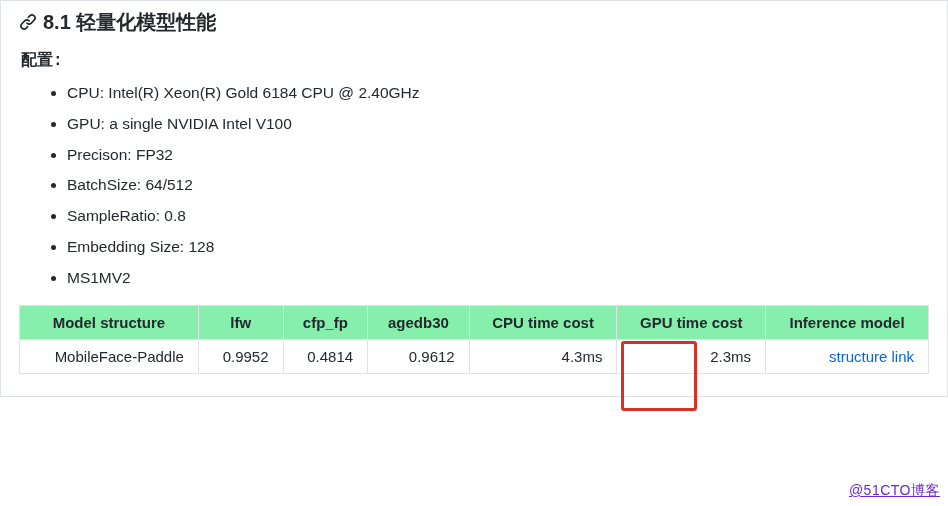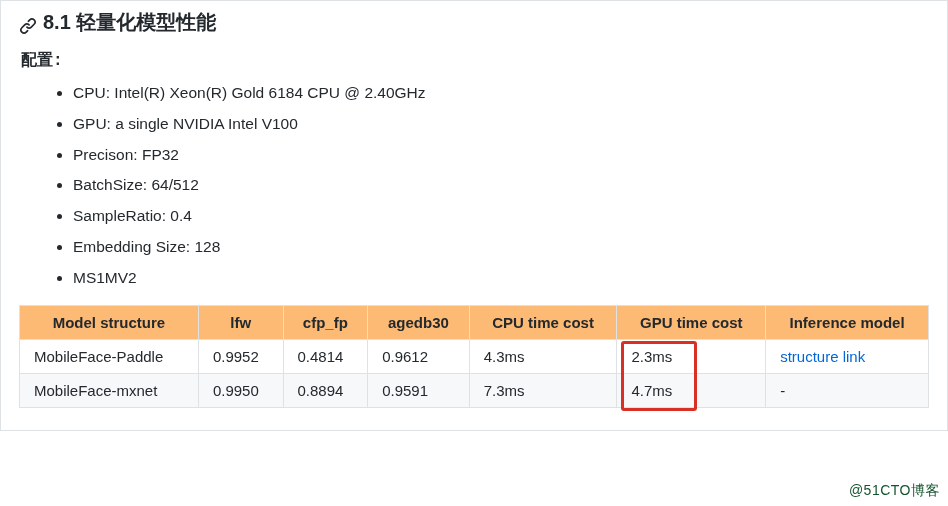--- a/index.html
+++ b/index.html
@@ -17,58 +17,58 @@
   }
   .content {
     padding: 4px 18px 10px 18px;
     border: 1px solid #dfe2e5;
   }
   h3.section-title {
     font-size: 20px;
     font-weight: 700;
     margin: 4px 0 14px 0;
     display: flex;
-    align-items: flex-end;
+    align-items: flex-start;
     gap: 6px;
   }
   .link-icon svg {
     width: 18px;
     height: 18px;
     fill: #24292e;
     vertical-align: middle;
   }
   .config-label {
     font-weight: 700;
     font-size: 16px;
     margin: 0 0 10px 2px;
     font-family: Liberation Mono, monospace;
   }
   ul.config-list, ul.note-list {
     margin: 0 0 14px 0;
     padding-left: 42px;
   }
   ul.config-list li, ul.note-list li {
-    margin: 6px 12px;
+    margin: 6px 6px;
     line-height: 1.6;
     font-size: 15.5px;
   }
   table.perf {
     border-collapse: collapse;
     width: 100%;
     margin: 6px 0 12px 0;
     font-size: 15px;
   }
   table.perf th, table.perf td {
     border: 1px solid #dfe2e5;
     padding: 8px 14px;
-    text-align: left;
+    text-align: right;
     vertical-align: middle;
   }
   table.perf th {
-    background: #fdba74;
+    background: #86efac;
     font-weight: 700;
     text-align: center;
   }
   table.perf tbody tr:nth-child(even) td {
     background: #f6f8fa;
   }
   .highlight-box {
     position: absolute;
     border: 3px solid #d93025;
     border-radius: 3px;
@@ -82,24 +82,25 @@
     height: 72px;
   }
   a.dl {
     color: #0366d6;
     text-decoration: none;
   }
   .watermark {
     position: absolute;
     right: 8px;
     bottom: 6px;
-    color: #14532d;
+    color: #6d28d9;
     font-size: 14px;
     letter-spacing: 0.5px;
     user-select: none;
+    text-decoration: underline;
   }
 </style>
 </head>
 <body>
 
 <div class="content">
 
   <h3 class="section-title">
     <span class="link-icon">
       <svg viewBox="0 0 16 16">
@@ -109,21 +110,21 @@
     <span>8.1 轻量化模型性能</span>
   </h3>
 
   <p class="config-label">配置:</p>
 
   <ul class="config-list">
     <li>CPU: Intel(R) Xeon(R) Gold 6184 CPU @ 2.40GHz</li>
     <li>GPU: a single NVIDIA Intel V100</li>
     <li>Precison: FP32</li>
     <li>BatchSize: 64/512</li>
-    <li>SampleRatio: 0.4</li>
+    <li>SampleRatio: 0.8</li>
     <li>Embedding Size: 128</li>
     <li>MS1MV2</li>
   </ul>
 
   <table class="perf">
     <thead>
       <tr>
         <th>Model structure</th>
         <th>lfw</th>
         <th>cfp_fp</th>
@@ -136,29 +137,20 @@
     <tbody>
       <tr>
         <td>MobileFace-Paddle</td>
         <td>0.9952</td>
         <td>0.4814</td>
         <td>0.9612</td>
         <td>4.3ms</td>
         <td id="gpu0">2.3ms</td>
         <td><a class="dl" href="#">structure link</a></td>
       </tr>
-      <tr>
-        <td>MobileFace-mxnet</td>
-        <td>0.9950</td>
-        <td>0.8894</td>
-        <td>0.9591</td>
-        <td>7.3ms</td>
-        <td id="gpu1">4.7ms</td>
-        <td>-</td>
-      </tr>
     </tbody>
   </table>
 
 
 </div>
 
 <div id="hl" class="highlight-box" style="left: 620.953px; top: 341.078px; width: 70px; height: 64px;"></div>
 
 <div class="watermark">@51CTO博客</div>
 

